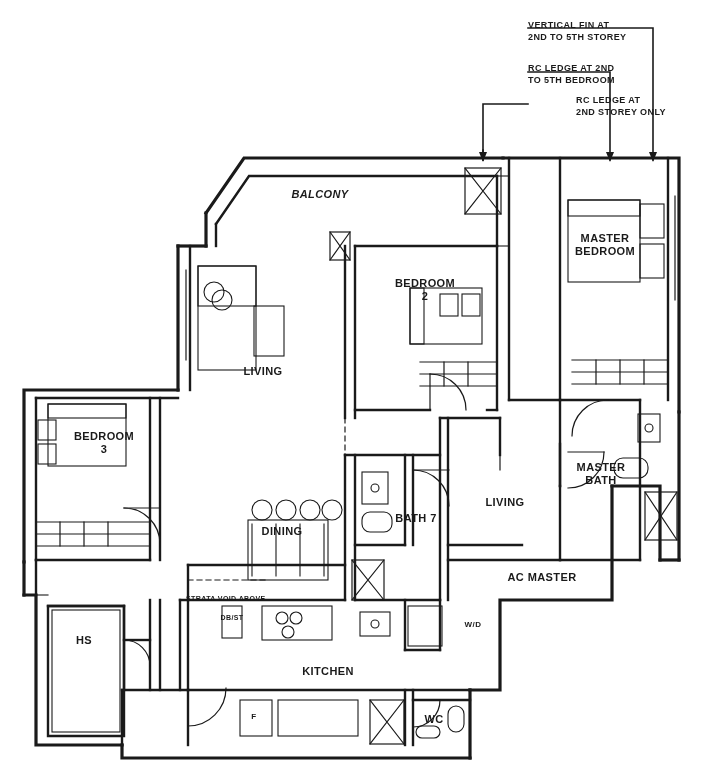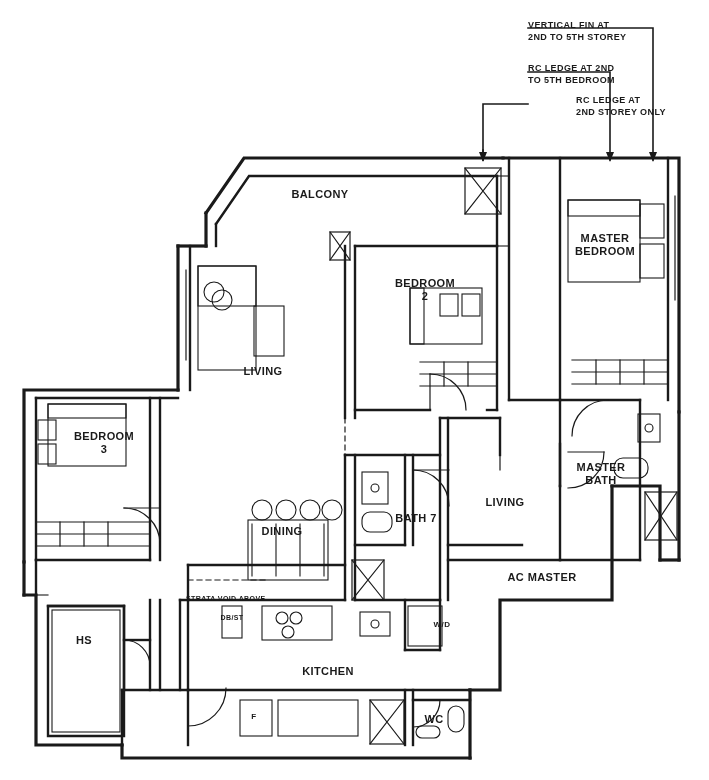--- a/index.html
+++ b/index.html
@@ -321,21 +321,21 @@
 
   <div class="lbl callout" style="left:528px; top:20px;">VERTICAL FIN AT
 2ND TO 5TH STOREY</div>
 
   <div class="lbl callout" style="left:528px; top:63px;">RC LEDGE AT 2ND
 TO 5TH BEDROOM</div>
 
   <div class="lbl callout" style="left:540px; top:95px;margin-left:36px;">RC LEDGE AT
 2ND STOREY ONLY</div>
 
-  <div class="lbl room" style="left:265px; top:188px; width:110px;">BALCONY</div>
+  <div class="lbl room" style="left:265px; top:188px; width:110px;font-style:italic;">BALCONY</div>
 
   <div class="lbl room" style="left:218px; top:365px; width:90px;">LIVING</div>
 
   <div class="lbl room" style="left:385px; top:277px; width:80px;">BEDROOM
 2</div>
 
   <div class="lbl room" style="left:565px; top:232px; width:80px;">MASTER
 BEDROOM</div>
 
   <div class="lbl room" style="left:58px; top:430px; width:92px;">BEDROOM
@@ -355,17 +355,17 @@
   <div class="lbl room" style="left:285px; top:665px; width:86px;">KITCHEN</div>
 
   <div class="lbl room" style="left:62px; top:634px; width:44px;">HS</div>
 
   <div class="lbl room" style="left:414px; top:713px; width:40px;">WC</div>
 
   <div class="lbl tiny left" style="left:186px; top:595px; width:92px;">STRATA VOID ABOVE</div>
 
   <div class="lbl tiny" style="left:218px; top:614px; width:28px;">DB/ST</div>
 
-  <div class="lbl small" style="left:424px; top:620px; width:36px;">W/D</div>
+  <div class="lbl small" style="left:407px; top:620px; width:36px;padding-left:48px;">W/D</div>
 
   <div class="lbl small" style="left:242px; top:712px; width:24px;">F</div>
 
 </div>
 
 </body></html>

